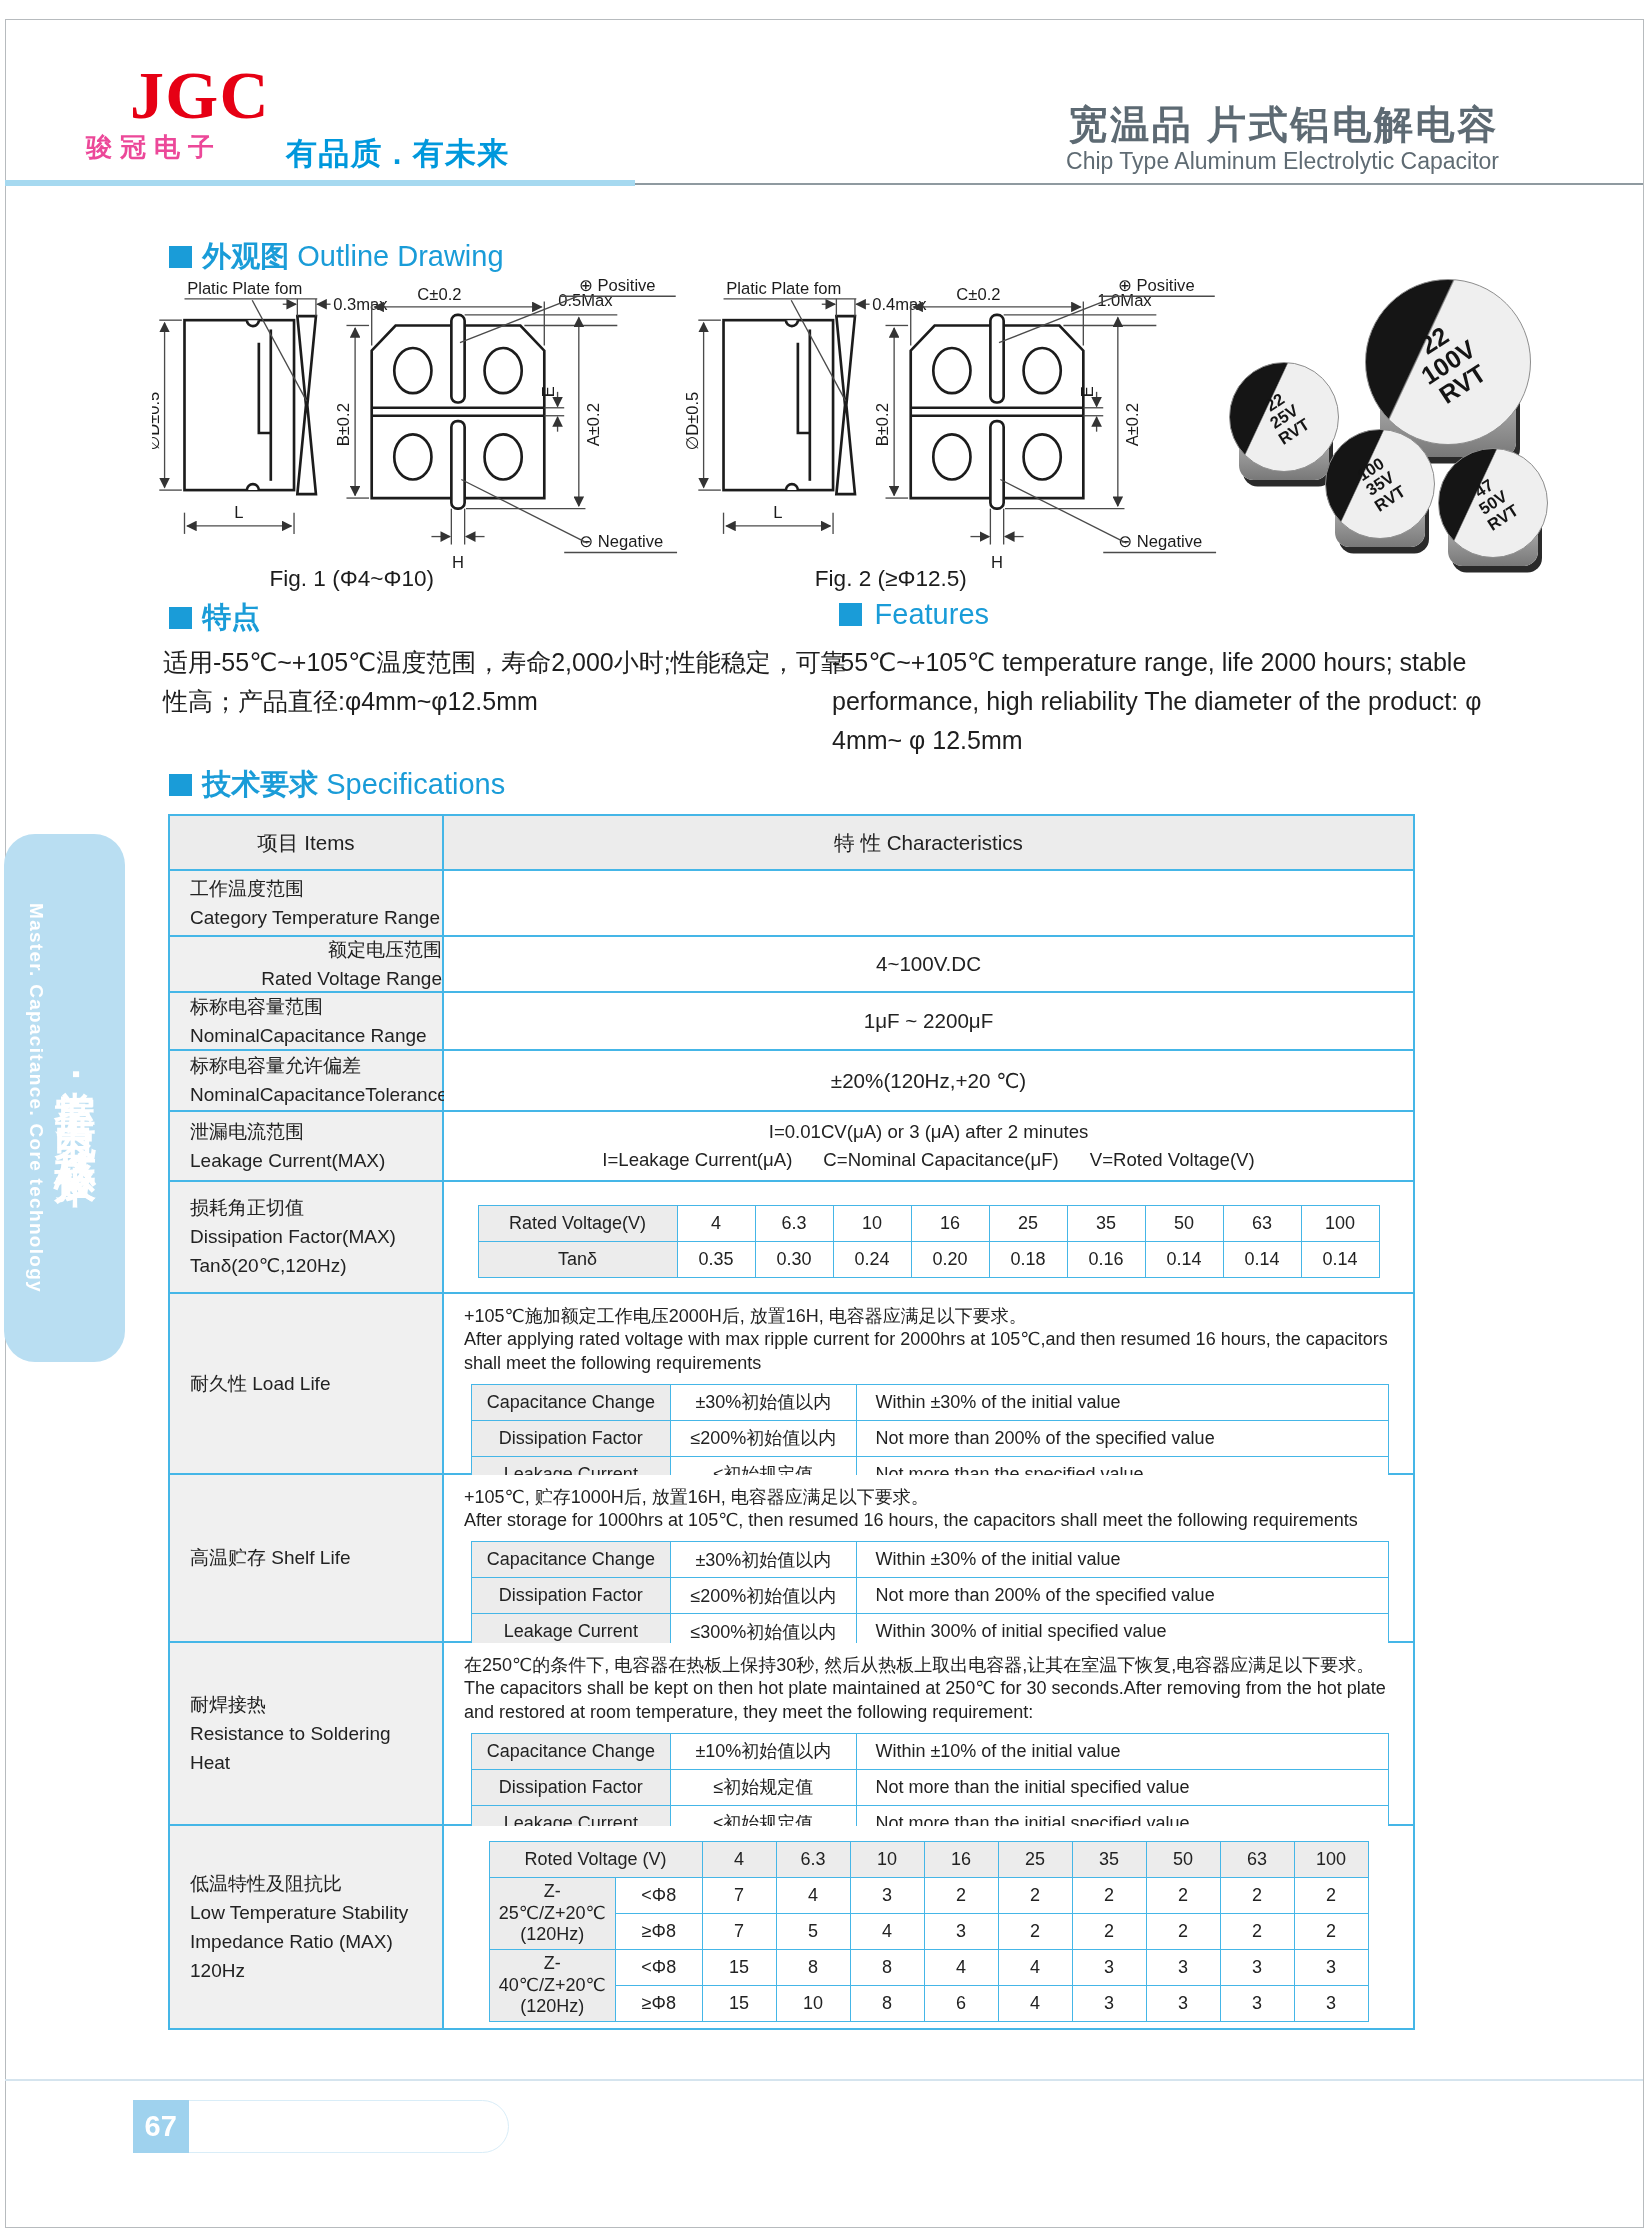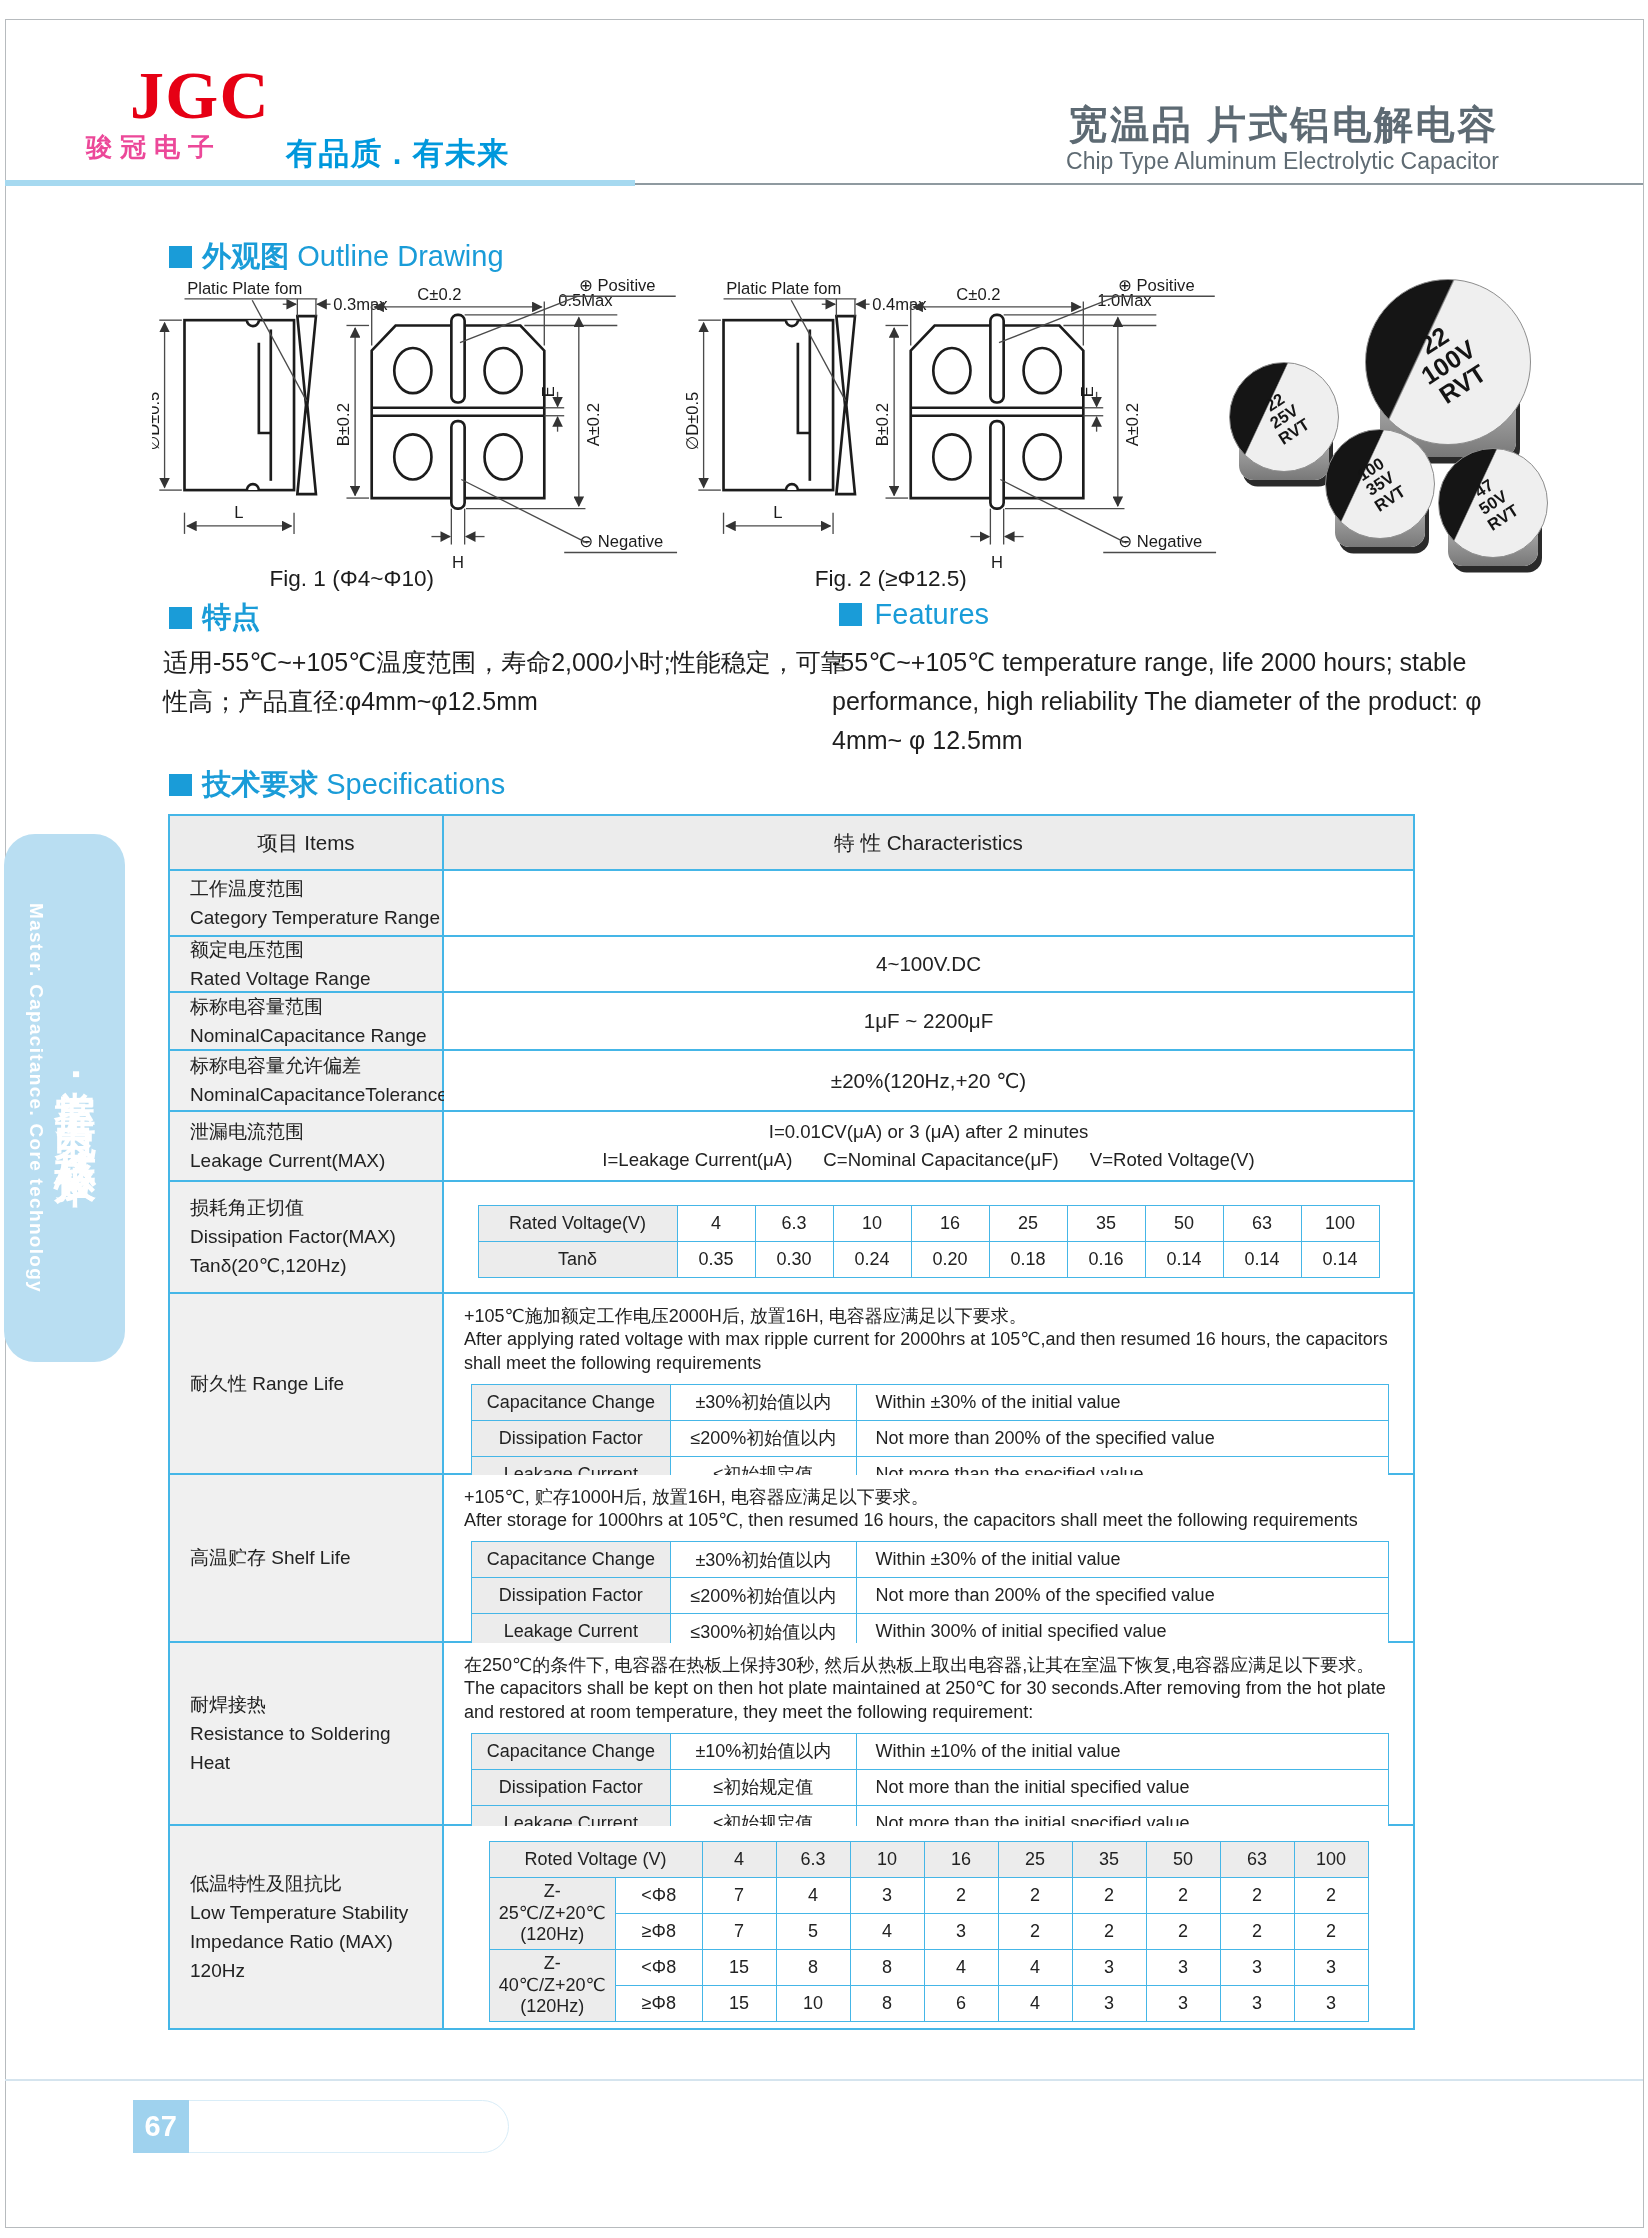--- a/index.html
+++ b/index.html
@@ -312,21 +312,21 @@
         </div>
     </div>
 
     <div class="srow" style="height:66px;">
       <div class="scell-l">
         <div>工作温度范围</div>
         <div>Category Temperature Range</div>
       </div>
     </div>
 
-    <div class="srow" style="height:56px;">
+    <div class="srow" style="height:56px;text-align:right;">
       <div class="scell-l">
         <div>额定电压范围</div>
         <div>Rated Voltage Range</div>
       </div>
       <div class="scell-r">
           <div class="val">4~100V.DC</div>
         </div>
     </div>
 
     <div class="srow" style="height:58px;">
@@ -393,21 +393,21 @@
             <td>0.14</td>
             <td>0.14</td>
           </tr>
         </tbody>
           </table>
       </div>
     </div>
 
     <div class="srow" style="height:181px;">
       <div class="scell-l">
-        <div>耐久性 Range Life</div>
+        <div>耐久性 Load Life</div>
       </div>
       <div class="scell-r desc-wrap">
         <div class="desc">+105℃施加额定工作电压2000H后, 放置16H, 电容器应满足以下要求。</div>
         <div class="desc">After applying rated voltage with max ripple current for 2000hrs at 105℃,and then resumed 16 hours, the capacitors shall meet the following requirements</div>
         <table class="mini">
           <tbody>
               <tr>
             <td class="hd c300">Capacitance Change</td>
             <td class="c280">±30%初始值以内</td>
             <td class="lft c810">Within ±30% of the initial value</td>

